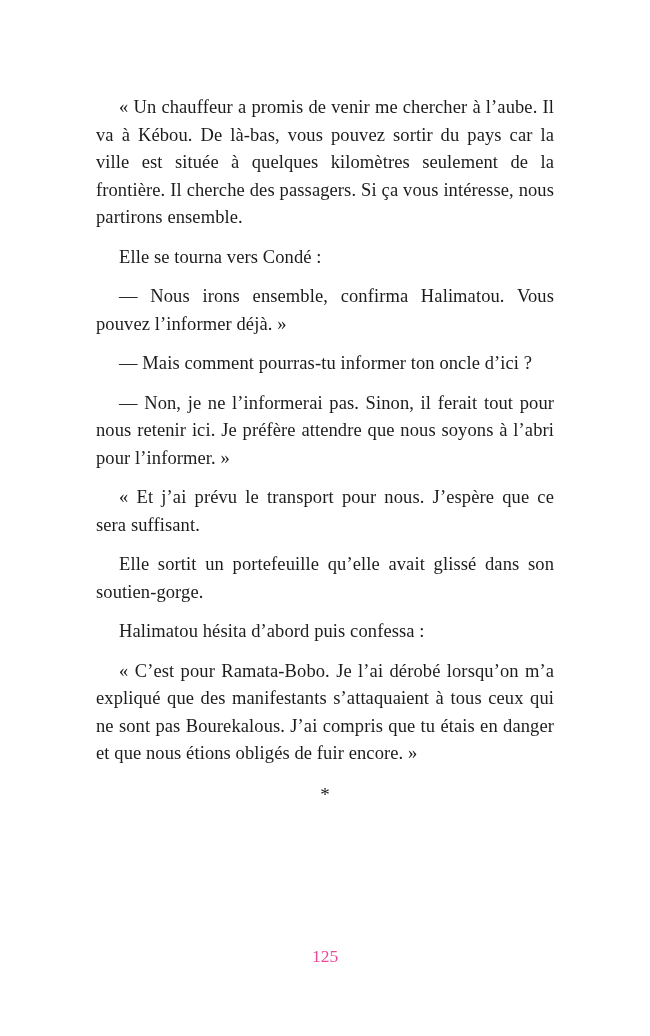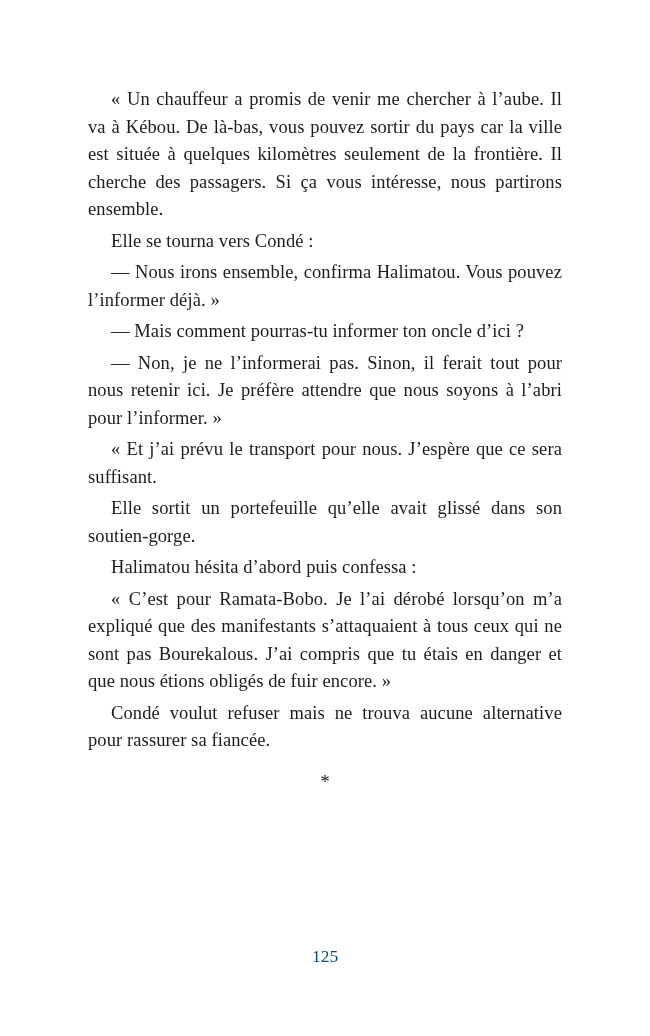--- a/index.html
+++ b/index.html
@@ -21,53 +21,52 @@
     position: absolute;
     top: 82px;
     left: 84px;
     width: 482px;
     font-size: 18.5px;
     line-height: 27.5px;
     text-align: justify;
     letter-spacing: 0.1px;
   }
   .text-block p {
-    margin: 4px;
+    margin: 12px;
     padding: 0;
     text-indent: 23px;
   }
   .separator {
     margin-top: 13px;
     text-align: center;
     font-size: 19px;
     line-height: 27px;
   }
   .page-number {
     position: absolute;
     top: 946px;
     left: 0;
     width: 100%;
     text-align: center;
     font-size: 17.5px;
-    color: #0c4a6e;
+    color: #ec4899;
   }
 </style>
 </head>
 <body>
 
 <div class="book-page">
   <div class="text-block" id="text-block">
     <div id="paragraphs">
         <p>« Un chauffeur a promis de venir me chercher à l’aube. Il va à Kébou. De là-bas, vous pouvez sortir du pays car la ville est située à quelques kilomètres seulement de la frontière. Il cherche des passagers. Si ça vous intéresse, nous partirons ensemble.</p>
         <p>Elle se tourna vers Condé :</p>
         <p>— Nous irons ensemble, confirma Halimatou. Vous pouvez l’informer déjà. »</p>
         <p>— Mais comment pourras-tu informer ton oncle d’ici ?</p>
         <p>— Non, je ne l’informerai pas. Sinon, il ferait tout pour nous retenir ici. Je préfère attendre que nous soyons à l’abri pour l’informer. »</p>
         <p>« Et j’ai prévu le transport pour nous. J’espère que ce sera suffisant.</p>
         <p>Elle sortit un portefeuille qu’elle avait glissé dans son soutien-gorge.</p>
         <p>Halimatou hésita d’abord puis confessa :</p>
         <p>« C’est pour Ramata-Bobo. Je l’ai dérobé lorsqu’on m’a expliqué que des manifestants s’attaquaient à tous ceux qui ne sont pas Bourekalous. J’ai compris que tu étais en danger et que nous étions obligés de fuir encore. »</p>
-        <p>Condé voulut refuser mais ne trouva aucune alternative pour rassurer sa fiancée.</p>
       </div>
     <div class="separator">*</div>
   </div>
   <div class="page-number">125</div>
 </div>
 
 </body></html>

